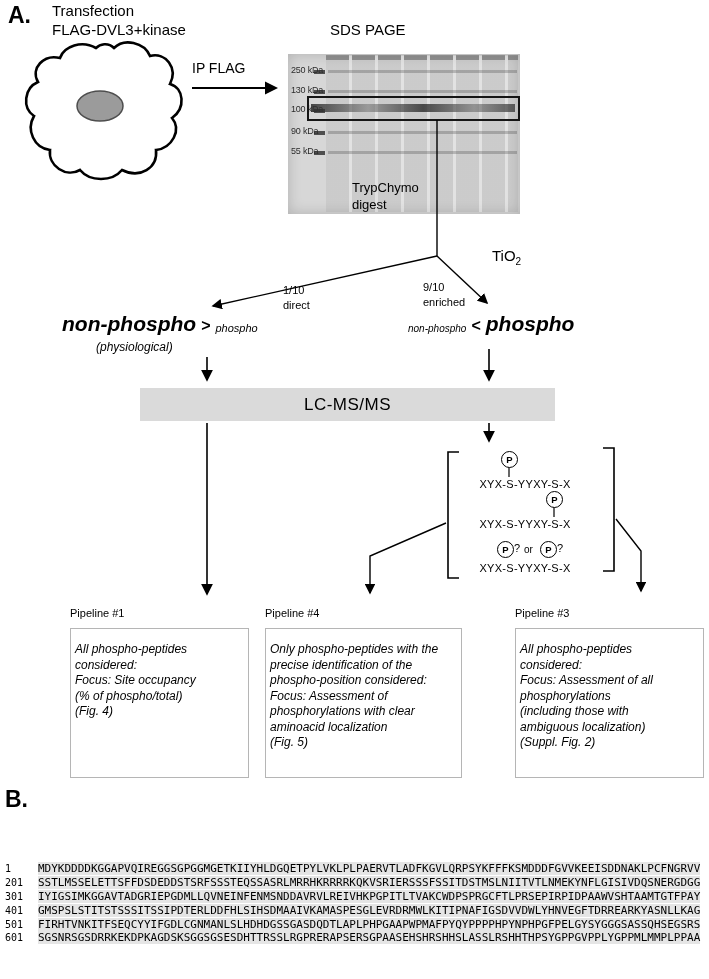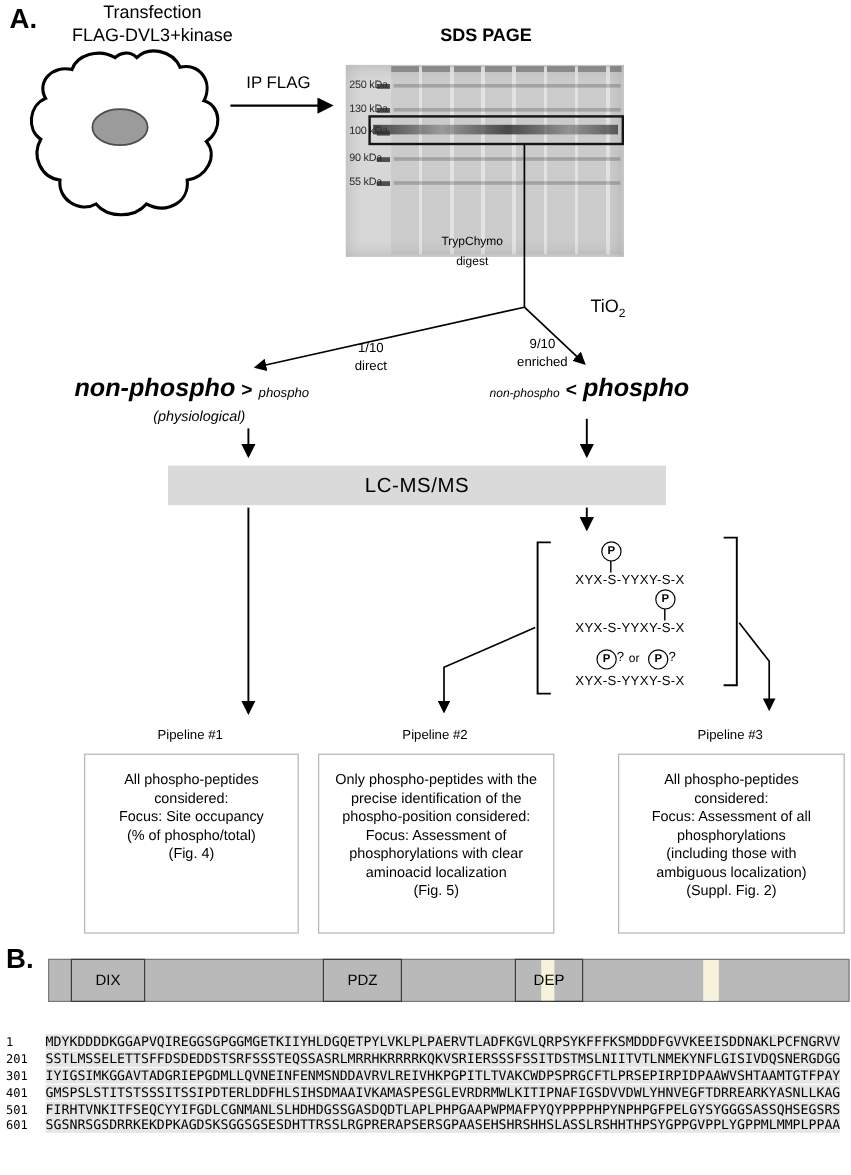--- a/index.html
+++ b/index.html
@@ -1,20 +1,20 @@
 <!DOCTYPE html>
 <html><head>
 <meta charset="utf-8">
 <style>
   html,body{margin:0;padding:0;background:#fff}
   #fig{position:relative;width:709px;height:979px;background:#fff;color:#000;
        font-family:"Liberation Sans","DejaVu Sans",sans-serif;overflow:hidden}
   .abs{position:absolute}
   .pre{white-space:pre-line}
-  .tc{text-align:center}
+  .tc{text-align:left}
   .panel-label{font-size:23px;font-weight:bold}
 
   
   #gel{left:288px;top:54px;width:232px;height:160px;background:#d7d7d7;
        box-shadow:inset 0 0 14px rgba(0,0,0,.18)}
   #gel .lanes{position:absolute;left:38px;right:2px;top:2px;bottom:2px;
        background:repeating-linear-gradient(90deg,rgba(0,0,0,.055) 0 23px,rgba(255,255,255,.28) 23px 26px)}
   #gel .wells{position:absolute;left:38px;right:2px;top:1px;height:5px;
        background:repeating-linear-gradient(90deg,rgba(70,70,70,.45) 0 23px,rgba(0,0,0,0) 23px 26px)}
   #gel .band{position:absolute;left:40px;right:3px;height:3px;background:rgba(60,60,60,.28)}
@@ -37,21 +37,21 @@
   
   .pcirc{position:absolute;width:15px;height:15px;border:1.4px solid #000;border-radius:50%;
          display:flex;align-items:center;justify-content:center;font-size:9.5px;font-weight:bold;background:#fff}
   .pep{position:absolute;width:120px;text-align:center;font-size:11px;letter-spacing:.3px;white-space:nowrap}
   .qmark{position:absolute;font-size:11px}
   .orlbl{position:absolute;font-size:10px}
 
   
   .pl-title{font-size:11px}
   .pl-box{border:1px solid #b5b5b5;background:#fff}
-  .pl-text{font-size:12px;line-height:15.5px;padding:13px 4px 0 4px}
+  .pl-text{font-style:italic;font-size:12px;line-height:15.5px;padding:13px 4px 0 4px}
 
   
   #dbar{background:#b9b9b9;border:1px solid #7a7a7a}
   .stripe{position:absolute;top:0;bottom:0;background:#f6f3da}
   .dom{position:absolute;top:-1px;bottom:-1px;border:1.5px solid #3c3c3c;
        display:flex;align-items:center;justify-content:center;font-size:12.5px}
   .seq-row{height:13.9px;line-height:13.9px;white-space:pre;
            font-family:"DejaVu Sans Mono","Liberation Mono",monospace;font-size:11px}
   .seq-num{display:inline-block;width:26px;text-align:left;margin-right:7px;font-size:10px}
   .seq-hl{background:#e5e5e5}
@@ -105,22 +105,22 @@
     <path d="M446,523 L370,556 L370,593" fill="none" stroke="#000" stroke-width="1.4" marker-end="url(#ah)"></path>
     <path d="M616,519 L641,551 L641,591" fill="none" stroke="#000" stroke-width="1.4" marker-end="url(#ah)"></path>
     <line x1="509" y1="466" x2="509" y2="477" stroke="#000" stroke-width="1.2"></line>
     <line x1="554" y1="506" x2="554" y2="517" stroke="#000" stroke-width="1.2"></line>
   </svg>
 
   <div class="abs panel-label" style="left:8px;top:2px">A.</div>
   <div class="abs tc pre" style="left:52px;top:1px;width:150px;font-size:15px;line-height:19px">Transfection
 FLAG-DVL3+kinase</div>
   <div class="abs tc" style="left:192px;top:60px;width:80px;font-size:14px">IP FLAG</div>
-  <div class="abs tc" style="left:330px;top:21px;width:150px;font-size:15px;font-weight:bold">SDS PAGE</div>
-  <div class="abs tc pre" style="left:352px;top:193px;width:83px;font-size:10px;line-height:17px">TrypChymo
+  <div class="abs tc" style="left:330px;top:21px;width:150px;font-size:15px;font-weight:normal">SDS PAGE</div>
+  <div class="abs tc pre" style="left:352px;top:179px;width:83px;font-size:13px;line-height:17px">TrypChymo
 digest</div>
   <div class="abs tc pre" style="left:283px;top:283px;width:52px;font-size:11px;line-height:15px">1/10
 direct</div>
   <div class="abs tc pre" style="left:423px;top:280px;width:58px;font-size:11px;line-height:15px">9/10
 enriched</div>
   <div class="abs" style="left:492px;top:247px;font-size:15px"><span>TiO</span><sub style="font-size:10px">2</sub></div>
 
   <div class="abs" style="left:62px;top:312px;white-space:nowrap">
     <span class="bl-main">non-phospho</span><span class="bl-op">&gt;</span><span class="bl-sub">phospho</span>
   </div>
@@ -137,21 +137,21 @@
   <div class="pcirc" style="left:546px;top:491px">P</div>
   <div class="abs pep" style="left:465px;top:518px">XYX-S-YYXY-S-X</div>
   <div class="pcirc" style="left:497px;top:541px">P</div>
   <div class="abs qmark" style="left:514px;top:542px">?</div>
   <div class="abs orlbl" style="left:524px;top:544px">or</div>
   <div class="pcirc" style="left:540px;top:541px">P</div>
   <div class="abs qmark" style="left:557px;top:542px">?</div>
   <div class="abs pep" style="left:465px;top:562px">XYX-S-YYXY-S-X</div>
 
   <div class="abs tc pl-title" style="left:70px;top:607px;width:177px">Pipeline #1</div>
-  <div class="abs tc pl-title" style="left:265px;top:607px;width:195px">Pipeline #2</div>
+  <div class="abs tc pl-title" style="left:265px;top:607px;width:195px">Pipeline #4</div>
   <div class="abs tc pl-title" style="left:515px;top:607px;width:187px">Pipeline #3</div>
   <div class="abs pl-box" style="left:70px;top:628px;width:177px;height:148px">
     <div class="pl-text pre tc">All phospho-peptides
 considered:
 Focus: Site occupancy
 (% of phospho/total)
 (Fig. 4)</div>
   </div>
   <div class="abs pl-box" style="left:265px;top:628px;width:195px;height:148px">
     <div class="pl-text pre tc">Only phospho-peptides with the
@@ -166,33 +166,20 @@
     <div class="pl-text pre tc">All phospho-peptides
 considered:
 Focus: Assessment of all
 phosphorylations
 (including those with
 ambiguous localization)
 (Suppl. Fig. 2)</div>
   </div>
 
   <div class="abs panel-label" style="left:5px;top:786px">B.</div>
-  <div class="abs" id="dbar" style="left:40px;top:799px;width:666px;height:34px">
-    <div class="stripe" style="left:410px;width:11px"></div>
-    <div class="stripe" style="left:545px;width:13px"></div>
-    <div class="dom" style="left:18px;width:60px">
-      <span>DIX</span>
-    </div>
-    <div class="dom" style="left:228px;width:64px">
-      <span>PDZ</span>
-    </div>
-    <div class="dom" style="left:388px;width:55px">
-      <span>DEP</span>
-    </div>
-  </div>
 
   <div class="abs" style="left:5px;top:862px">
     <div class="seq-row"><span class="seq-num">1</span><span class="seq-hl">MDYKDDDDKGGAPVQIREGGSGPGGMGETKIIYHLDGQETPYLVKLPLPAERVTLADFKGVLQRPSYKFFFKSMDDDFGVVKEEISDDNAKLPCFNGRVV</span><span></span></div>
     <div class="seq-row"><span class="seq-num">201</span><span class="seq-hl">SSTLMSSELETTSFFDSDEDDSTSRFSSSTEQSSASRLMRRHKRRRRKQKVSRIERSSSFSSITDSTMSLNIITVTLNMEKYNFLGISIVDQSNERGDGG</span><span></span></div>
     <div class="seq-row"><span class="seq-num">301</span><span class="seq-hl">IYIGSIMKGGAVTADGRIEPGDMLLQVNEINFENMSNDDAVRVLREIVHKPGPITLTVAKCWDPSPRGCFTLPRSEPIRPIDPAAWVSHTAAMTGTFPAY</span><span></span></div>
     <div class="seq-row"><span class="seq-num">401</span><span class="seq-hl">GMSPSLSTITSTSSSITSSIPDTERLDDFHLSIHSDMAAIVKAMASPESGLEVRDRMWLKITIPNAFIGSDVVDWLYHNVEGFTDRREARKYASNLLKAG</span><span></span></div>
     <div class="seq-row"><span class="seq-num">501</span><span class="seq-hl">FIRHTVNKITFSEQCYYIFGDLCGNMANLSLHDHDGSSGASDQDTLAPLPHPGAAPWPMAFPYQYPPPPHPYNPHPGFPELGYSYGGGSASSQHSEGSRS</span><span></span></div>
     <div class="seq-row"><span class="seq-num">601</span><span class="seq-hl">SGSNRSGSDRRKEKDPKAGDSKSGGSGSESDHTTRSSLRGPRERAPSERSGPAASEHSHRSHHSLASSLRSHHTHPSYGPPGVPPLYGPPMLMMPLPPAA</span><span></span></div>
   </div>
 

